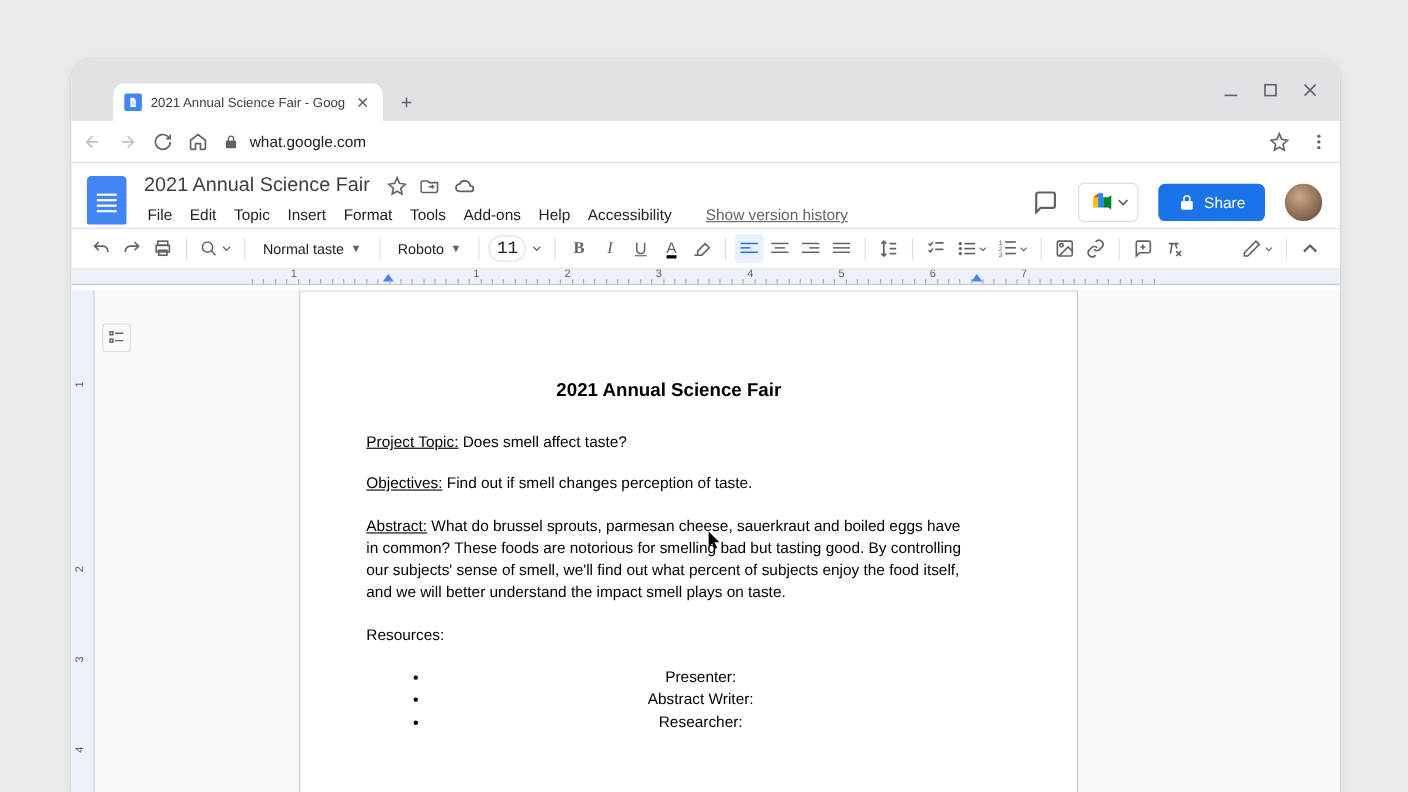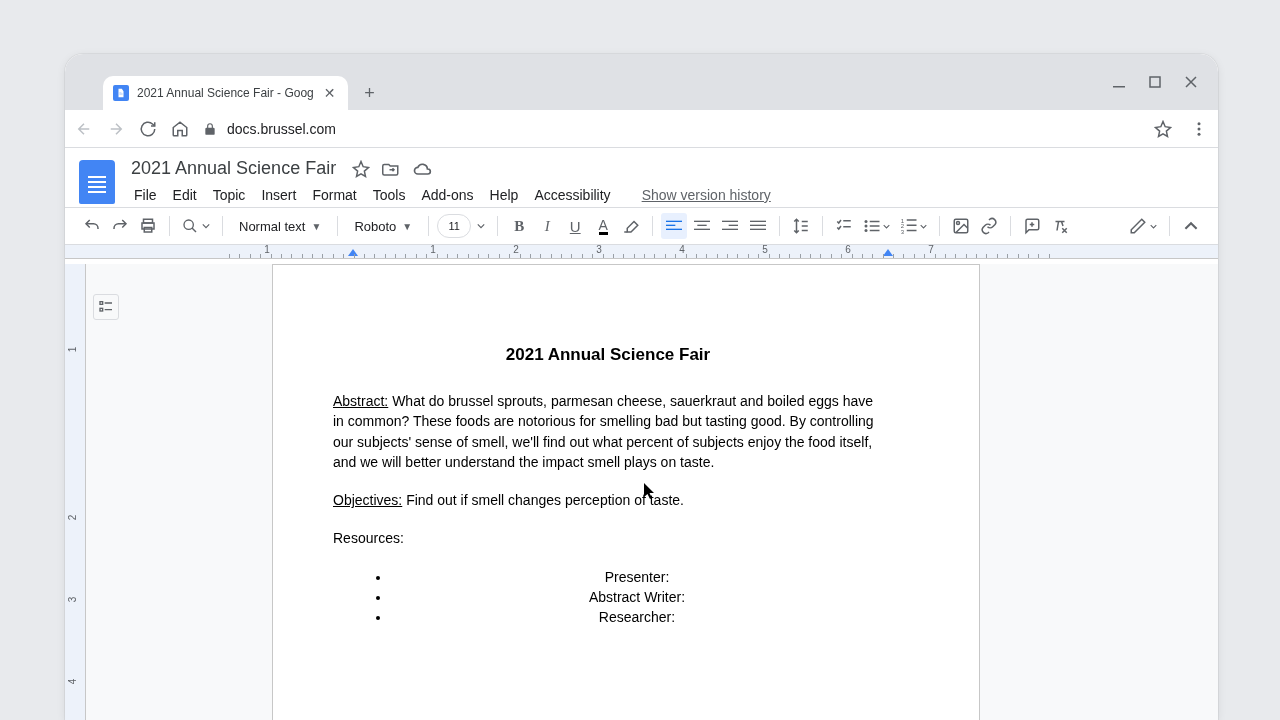--- a/index.html
+++ b/index.html
@@ -148,21 +148,21 @@
   border-radius: 3px; cursor:pointer; padding: 0 4px;
 }
 .tbtn.active { background: #e8f0fe; color:#1a73e8; }
 .tsep { width: 1px; height: 20px; background: #dadce0; margin: 0 6px; }
 .tsel { font-size: 13px; color:#202124; padding: 0 8px; display:flex; align-items:center; gap:6px; cursor:pointer; }
 .tsel .caret { font-size:10px; color:#5f6368; }
 .fontsize-box {
   border: 1px solid #dadce0; border-radius:12px;
   width: 34px; height: 24px;
   display:flex; align-items:center; justify-content:center;
-  font-size: 11px; color:#202124;
+  font-size: 16px; color:#202124;font-family:Liberation Mono, monospace;
 }
 .spacer { flex:1; }
 
 
 .ruler-wrap { position:relative; height:14px; background:#edf2fa; border-bottom: 1px solid #c7c7c7; overflow:hidden; }
 .ruler { position:absolute; left:104px; right:0; top:0; bottom:0; }
 .ruler-inner { position:relative; height:100%; }
 .ruler-num { position:absolute; top:-1px; font-size:10px; color:#5f6368; transform:translateX(-50%); }
 .ruler-tick { position:absolute; bottom:0; width:1px; background:#9aa0a6; height:4px; }
 .ruler-marker-left { position:absolute; top:4px; width:0; height:0; border-left:5px solid transparent; border-right:5px solid transparent; border-top:7px solid #4285f4; transform: translateX(-50%) rotate(180deg); }
@@ -253,21 +253,21 @@
         <svg width="18" height="18" viewBox="0 0 24 24" fill="none" stroke="currentColor" stroke-width="2">
           <path d="M3 10l9-7 9 7v10a1 1 0 01-1 1h-5v-7h-6v7H4a1 1 0 01-1-1V10z"></path>
         </svg>
       </span>
     <div class="omnibox">
       <span class="lock">
           <svg width="14" height="14" viewBox="0 0 24 24" fill="currentColor">
             <path d="M12 2a5 5 0 00-5 5v3H6a2 2 0 00-2 2v8a2 2 0 002 2h12a2 2 0 002-2v-8a2 2 0 00-2-2h-1V7a5 5 0 00-5-5zm-3 8V7a3 3 0 116 0v3H9z"></path>
           </svg>
         </span>
-      <span>docs.brussel.com</span>
+      <span>what.google.com</span>
     </div>
     <div class="addr-actions">
       <span class="nav-icon">
           <svg width="18" height="18" viewBox="0 0 24 24" fill="none" stroke="currentColor" stroke-width="2">
             <path d="M12 2l2.9 6.9L22 10l-5.5 4.8L18 22l-6-3.5L6 22l1.5-7.2L2 10l7.1-1.1z"></path>
           </svg>
         </span>
       <span class="nav-icon">
           <svg width="18" height="18" viewBox="0 0 24 24" fill="currentColor">
             <circle cx="12" cy="5" r="2"></circle>
@@ -306,20 +306,45 @@
         <span class="menu-item">Topic</span>
         <span class="menu-item">Insert</span>
         <span class="menu-item">Format</span>
         <span class="menu-item">Tools</span>
         <span class="menu-item">Add-ons</span>
         <span class="menu-item">Help</span>
         <span class="menu-item">Accessibility</span>
         <span class="version-link">Show version history</span>
       </div>
     </div>
+    <div class="header-right">
+      <span class="hdr-btn">
+          <svg width="24" height="24" viewBox="0 0 24 24" fill="none" stroke="currentColor" stroke-width="2">
+            <path d="M21 15a2 2 0 01-2 2H8l-4 4V5a2 2 0 012-2h13a2 2 0 012 2z"></path>
+          </svg>
+        </span>
+      <span class="meet-btn">
+        <svg width="22" height="22" viewBox="0 0 24 24">
+          <path fill="#00832d" d="M13 7v10h5l3 2V5l-3 2z"></path>
+          <path fill="#fbbc04" d="M3 7h5v10H3z"></path>
+          <path fill="#ea4335" d="M3 7l5-4v4z"></path>
+          <path fill="#2684fc" d="M8 3h5v14H8z"></path>
+        </svg>
+        <svg width="10" height="10" viewBox="0 0 10 10">
+            <path d="M1 3l4 4 4-4" fill="none" stroke="#5f6368" stroke-width="1.5"></path>
+          </svg>
+      </span>
+      <span class="share-btn">
+        <svg width="16" height="16" viewBox="0 0 24 24" fill="currentColor">
+            <path d="M12 2a5 5 0 00-5 5v3H6a2 2 0 00-2 2v8a2 2 0 002 2h12a2 2 0 002-2v-8a2 2 0 00-2-2h-1V7a5 5 0 00-5-5zm-3 8V7a3 3 0 116 0v3H9z"></path>
+          </svg>
+        <span>Share</span>
+      </span>
+      <span class="avatar"></span>
+    </div>
   </div>
 
   <div class="toolbar">
     <span class="tbtn">
         <svg width="18" height="18" viewBox="0 0 24 24" fill="none" stroke="currentColor" stroke-width="2">
           <path d="M9 14L4 9l5-5"></path>
           <path d="M4 9h10a6 6 0 016 6v1"></path>
         </svg>
       </span>
     <span class="tbtn">
@@ -340,21 +365,21 @@
         <svg width="16" height="16" viewBox="0 0 24 24" fill="none" stroke="currentColor" stroke-width="2">
           <circle cx="10" cy="10" r="7"></circle>
           <path d="M21 21l-6-6"></path>
         </svg>
         <svg width="8" height="8" viewBox="0 0 10 10" style="margin-left:4px">
           <path d="M1 3l4 4 4-4" fill="none" stroke="#5f6368" stroke-width="1.5"></path>
         </svg>
       </span>
     <span class="tsep"></span>
     <span class="tsel">
-        <span>Normal text</span>
+        <span>Normal taste</span>
         <span class="caret">▼</span>
       </span>
     <span class="tsep"></span>
     <span class="tsel">
         <span>Roboto</span>
         <span class="caret">▼</span>
       </span>
     <span class="tsep"></span>
     <span class="fontsize-box">11</span>
     <span class="tbtn" style="min-width:14px">
@@ -601,22 +626,23 @@
     <div class="canvas-gutter">
       <div class="outline-btn">
         <svg width="16" height="16" viewBox="0 0 24 24" fill="none" stroke="currentColor" stroke-width="2">
             <rect x="3" y="4" width="4" height="4"></rect>
             <rect x="3" y="14" width="4" height="4"></rect>
             <path d="M10 6h11M10 16h11"></path>
           </svg>
       </div>
       <div class="page">
         <h1>2021 Annual Science Fair</h1>
+        <p><span class="lbl">Project Topic:</span><span> Does smell affect taste?</span></p>
+        <p><span class="lbl">Objectives:</span><span> Find out if smell changes perception of taste.</span></p>
         <p><span class="lbl">Abstract:</span><span> What do brussel sprouts, parmesan cheese, sauerkraut and boiled eggs have in common? These foods are notorious for smelling bad but tasting good. By controlling our subjects' sense of smell, we'll find out what percent of subjects enjoy the food itself, and we will better understand the impact smell plays on taste.</span></p>
-        <p><span class="lbl">Objectives:</span><span> Find out if smell changes perception of taste.</span></p>
         <p><span>Resources:</span></p>
         <ul>
           <li>Presenter:</li>
           <li>Abstract Writer:</li>
           <li>Researcher:</li>
         </ul>
         <span class="cursor-ptr" style="left:371px; top:218px;">
           <svg width="14" height="18" viewBox="0 0 14 18">
               <path d="M0 0l0 14 3.5-3 2.5 5 2-1-2.5-5 4.5 0z" fill="#000"></path>
             </svg>

